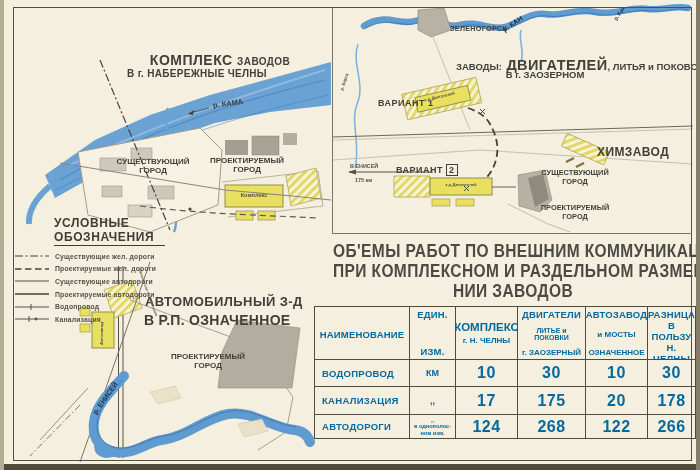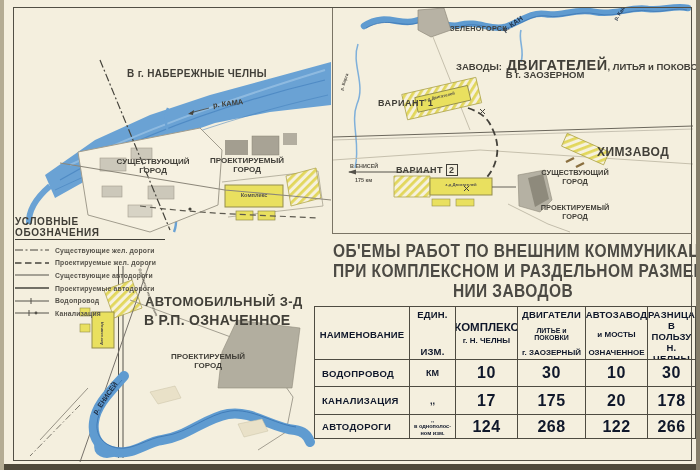--- a/index.html
+++ b/index.html
@@ -12,27 +12,27 @@
   .edge-bottom{position:absolute;left:0;top:464px;width:700px;height:6px;background:#4e493a;}
   .edge-right{position:absolute;left:696px;top:0;width:4px;height:470px;background:#847d69;}
   .edge-left{position:absolute;left:0;top:0;width:4px;height:470px;background:#b4ac93;}
   .art{position:absolute;left:0;top:0;}
   .lbl{position:absolute;font-weight:700;color:#413f38;white-space:nowrap;line-height:1.15;}
   .c{text-align:center;}
   .title-big{color:#4c4a44;letter-spacing:.4px;transform:scaleY(1.18);transform-origin:center top;}
   .numbox{display:inline-block;border:1px solid #413f38;padding:0 2px;margin-left:3px;}
   
   .legend{position:absolute;left:15px;top:216px;width:150px;}
-  .legend-title{font-size:10px;font-weight:700;color:#3f3d36;letter-spacing:.6px;border-bottom:1.2px solid #3f3d36;display:inline-block;padding-bottom:1px;margin-bottom:4px;}
+  .legend-title{font-size:12px;font-weight:700;color:#3f3d36;letter-spacing:.6px;border-bottom:1.2px solid #3f3d36;display:inline-block;padding-bottom:1px;margin-bottom:4px;margin-left:39px;}
   .legend-row{display:flex;align-items:center;height:12.6px;}
   .legend-row svg{flex:0 0 34px;margin-right:6px;}
   .legend-row span{font-size:6.8px;font-weight:700;color:#55524a;letter-spacing:.2px;}
   
   .tbl{position:absolute;left:314px;top:306px;width:381px;border-collapse:collapse;table-layout:fixed;}
-  .tbl td{border:1.4px solid #4e4b41;color:#0f172a;font-weight:700;padding:1px 2px;vertical-align:middle;text-align:center;overflow:hidden;}
+  .tbl td{border:1.4px solid #4e4b41;color:#0369a1;font-weight:700;padding:1px 2px;vertical-align:middle;text-align:center;overflow:hidden;}
   .tbl .hdr{height:50px;vertical-align:middle;}
   .tbl .hcol{display:flex;flex-direction:column;justify-content:space-between;align-items:center;height:48px;padding:1px 0;}
   .tbl .hname{font-size:9.5px;letter-spacing:.2px;}
   .tbl .hbig{font-size:11.5px;}
   .tbl .hsmall{font-size:7px;}
   .tbl .hsub{font-size:8px;}
   .rowname{font-size:9.5px;text-align:left !important;padding-left:7px !important;letter-spacing:.3px;}
   .unit{font-size:9px;}
   .unit-tiny{font-size:5.6px;line-height:1.1;}
   .num{font-size:16px;letter-spacing:.5px;}
@@ -150,20 +150,24 @@
       <path d="M 508,204 L 548,224 L 570,232" fill="none" stroke="#b6b09e" stroke-width=".8"></path>
 
       <g transform="rotate(24 585 150)">
         <rect x="562" y="142" width="46" height="14" fill="url(#hatchY)" stroke="#b1a74f" stroke-width=".8"></rect>
       </g>
       <line x1="566" y1="162" x2="574" y2="158" stroke="#8a6f3f" stroke-width="2.4"></line>
       <line x1="576" y1="167" x2="584" y2="163" stroke="#8a6f3f" stroke-width="2.4"></line>
     </g>
   </svg>
 
+  <div class="lbl" style="left:140px;top:51px;width:160px;text-align:center;">
+    <span style="font-size:14px;letter-spacing:.5px;">КОМПЛЕКС</span>
+    <span style="font-size:10px;letter-spacing:.4px;">ЗАВОДОВ</span>
+  </div>
   <div class="lbl c" style="left:122px;top:68px;width:150px;font-size:10px;letter-spacing:.3px;">В г. НАБЕРЕЖНЫЕ ЧЕЛНЫ</div>
   <div class="lbl" style="left:213px;top:100px;font-size:7.5px;transform:rotate(-7deg);">р. КАМА</div>
   <div class="lbl c" style="left:106px;top:157px;width:94px;font-size:8px;">
     <div>СУЩЕСТВУЮЩИЙ</div>
     <div>ГОРОД</div>
   </div>
   <div class="lbl c" style="left:200px;top:156px;width:94px;font-size:8px;color:#3f3d37;">
     <div>ПРОЕКТИРУЕМЫЙ</div>
     <div>ГОРОД</div>
   </div>

